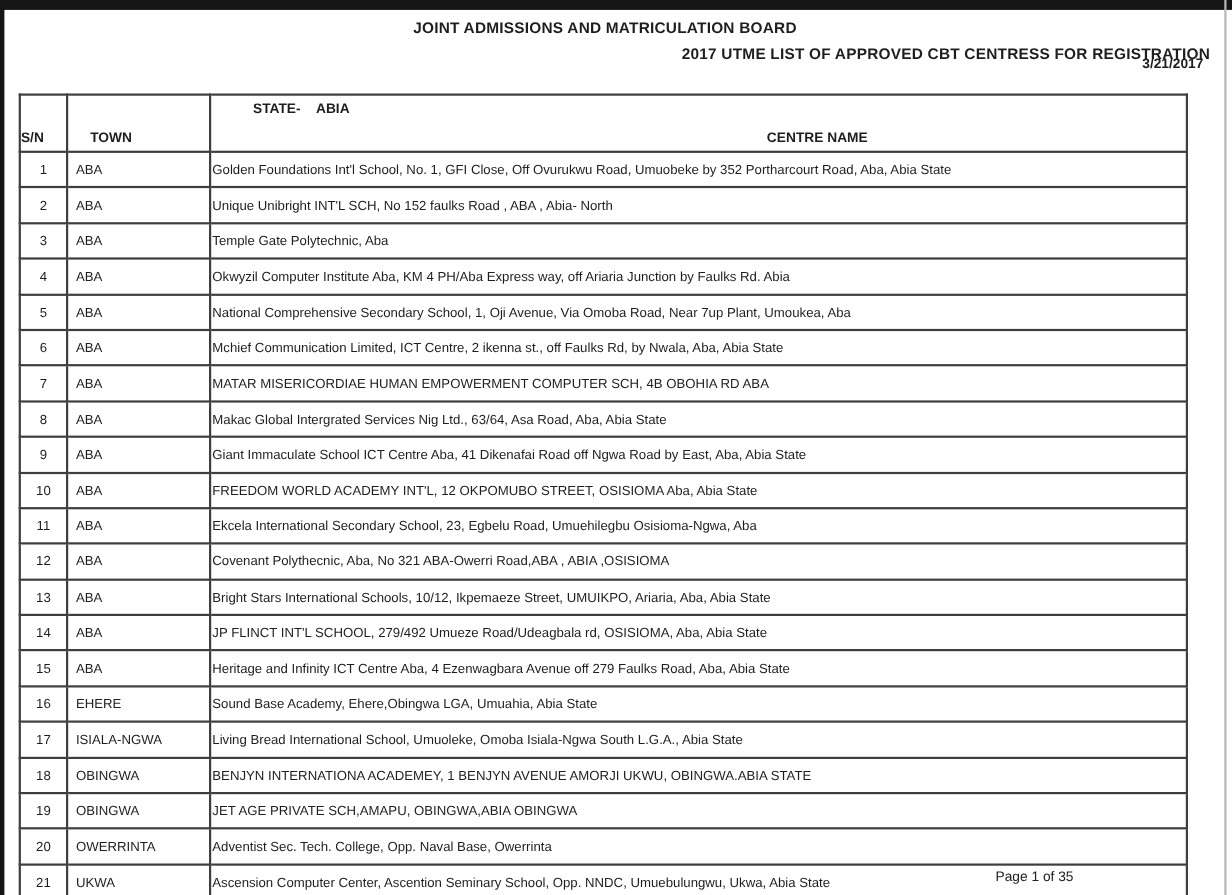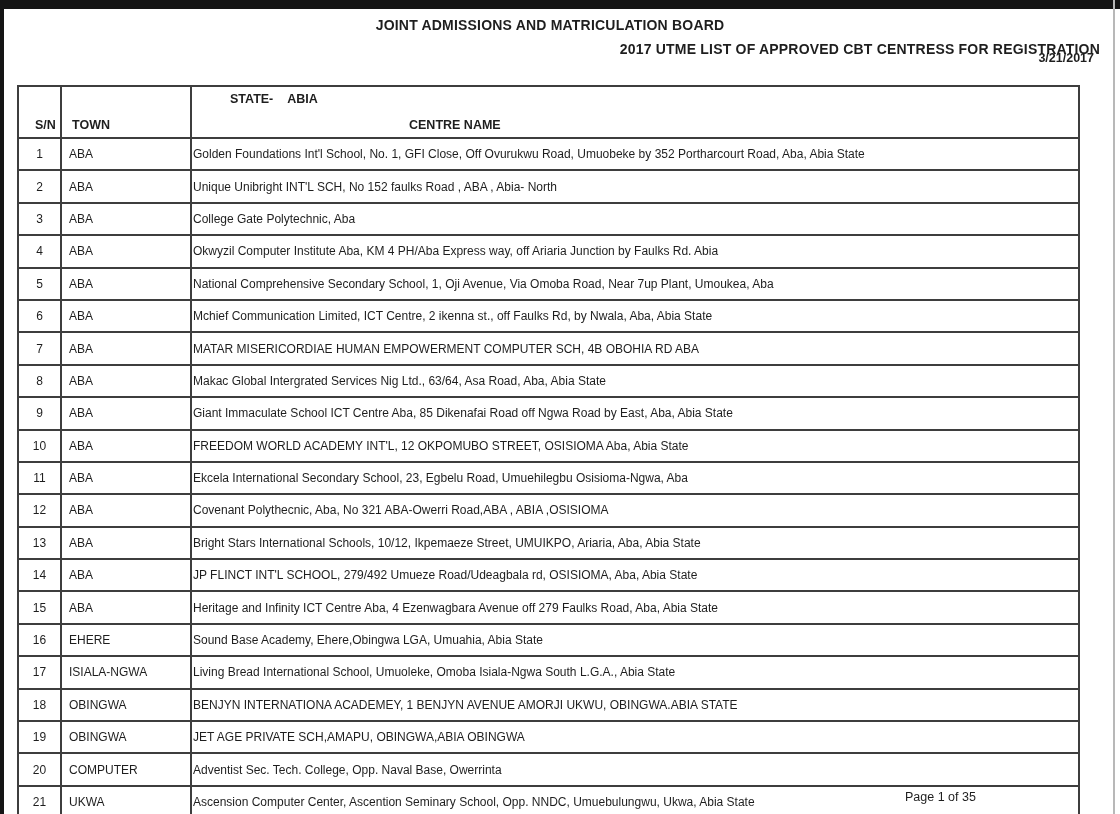--- a/index.html
+++ b/index.html
@@ -24,25 +24,25 @@
   table.centres-table {
     position:absolute; top:85px; left:17px;
     width:1061px;
     border-collapse:collapse;
     table-layout:fixed;
     border:2px solid #2d2d2d;
   }
   .centres-table td { border:2px solid #3e3e3e; overflow:hidden; white-space:nowrap; }
 
   .header-row td { height:44px; vertical-align:bottom; font-weight:bold; font-size:12.5px; padding-bottom:5px; position:relative;margin-left:44px; }
-  .h-sn   { padding-left:16px; }
-  .h-town { padding-left:10px;border-radius:18px; }
+  .h-sn   { padding-left:0; }
+  .h-town { padding-left:20px;border-radius:18px; }
   .state-line { position:absolute; top:5px; left:38px; font-weight:bold; font-size:12.5px; }
   .state-value { margin-left:14px; }
-  .centre-line { padding-left:216px; }
+  .centre-line { padding-left:216px;text-align:center; }
 
   .data-row td { height:28.4px; font-size:12px; vertical-align:middle; }
   .cell-sn     { text-align:center; }
   .cell-town   { padding-left:7px; }
   .cell-centre { }
 
   .page-footer { position:absolute; top:790px; left:905px; font-size:12.5px;text-align:center; }
 </style>
 </head>
 <body>
@@ -81,21 +81,21 @@
     <td class="cell-centre">Golden Foundations Int'l School, No. 1, GFI Close, Off Ovurukwu Road, Umuobeke by 352 Portharcourt Road, Aba, Abia State</td>
   </tr>
         <tr class="data-row">
     <td class="cell-sn">2</td>
     <td class="cell-town">ABA</td>
     <td class="cell-centre">Unique Unibright INT'L SCH, No 152 faulks Road , ABA , Abia- North</td>
   </tr>
         <tr class="data-row">
     <td class="cell-sn">3</td>
     <td class="cell-town">ABA</td>
-    <td class="cell-centre">College Gate Polytechnic, Aba</td>
+    <td class="cell-centre">Temple Gate Polytechnic, Aba</td>
   </tr>
         <tr class="data-row">
     <td class="cell-sn">4</td>
     <td class="cell-town">ABA</td>
     <td class="cell-centre">Okwyzil Computer Institute Aba, KM 4 PH/Aba Express way, off Ariaria Junction by Faulks Rd.  Abia</td>
   </tr>
         <tr class="data-row">
     <td class="cell-sn">5</td>
     <td class="cell-town">ABA</td>
     <td class="cell-centre">National Comprehensive Secondary School, 1, Oji Avenue, Via Omoba Road, Near 7up Plant, Umoukea, Aba</td>
@@ -111,21 +111,21 @@
     <td class="cell-centre">MATAR MISERICORDIAE HUMAN EMPOWERMENT COMPUTER SCH, 4B OBOHIA RD ABA</td>
   </tr>
         <tr class="data-row">
     <td class="cell-sn">8</td>
     <td class="cell-town">ABA</td>
     <td class="cell-centre">Makac Global Intergrated Services Nig Ltd., 63/64, Asa Road, Aba, Abia State</td>
   </tr>
         <tr class="data-row">
     <td class="cell-sn">9</td>
     <td class="cell-town">ABA</td>
-    <td class="cell-centre">Giant Immaculate School ICT Centre Aba, 85 Dikenafai Road off Ngwa Road by East, Aba, Abia State</td>
+    <td class="cell-centre">Giant Immaculate School ICT Centre Aba, 41 Dikenafai Road off Ngwa Road by East, Aba, Abia State</td>
   </tr>
         <tr class="data-row">
     <td class="cell-sn">10</td>
     <td class="cell-town">ABA</td>
     <td class="cell-centre">FREEDOM WORLD ACADEMY INT'L, 12 OKPOMUBO STREET, OSISIOMA Aba, Abia State</td>
   </tr>
         <tr class="data-row">
     <td class="cell-sn">11</td>
     <td class="cell-town">ABA</td>
     <td class="cell-centre">Ekcela International Secondary School, 23, Egbelu Road, Umuehilegbu Osisioma-Ngwa, Aba</td>
@@ -165,21 +165,21 @@
     <td class="cell-town">OBINGWA</td>
     <td class="cell-centre">BENJYN INTERNATIONA ACADEMEY, 1 BENJYN AVENUE AMORJI UKWU, OBINGWA.ABIA STATE</td>
   </tr>
         <tr class="data-row">
     <td class="cell-sn">19</td>
     <td class="cell-town">OBINGWA</td>
     <td class="cell-centre">JET AGE PRIVATE SCH,AMAPU, OBINGWA,ABIA OBINGWA</td>
   </tr>
         <tr class="data-row">
     <td class="cell-sn">20</td>
-    <td class="cell-town">COMPUTER</td>
+    <td class="cell-town">OWERRINTA</td>
     <td class="cell-centre">Adventist Sec. Tech. College, Opp. Naval Base, Owerrinta</td>
   </tr>
         <tr class="data-row">
     <td class="cell-sn">21</td>
     <td class="cell-town">UKWA</td>
     <td class="cell-centre">Ascension Computer Center, Ascention Seminary School, Opp. NNDC, Umuebulungwu, Ukwa, Abia State</td>
   </tr>
       </tbody>
   </table>
 

